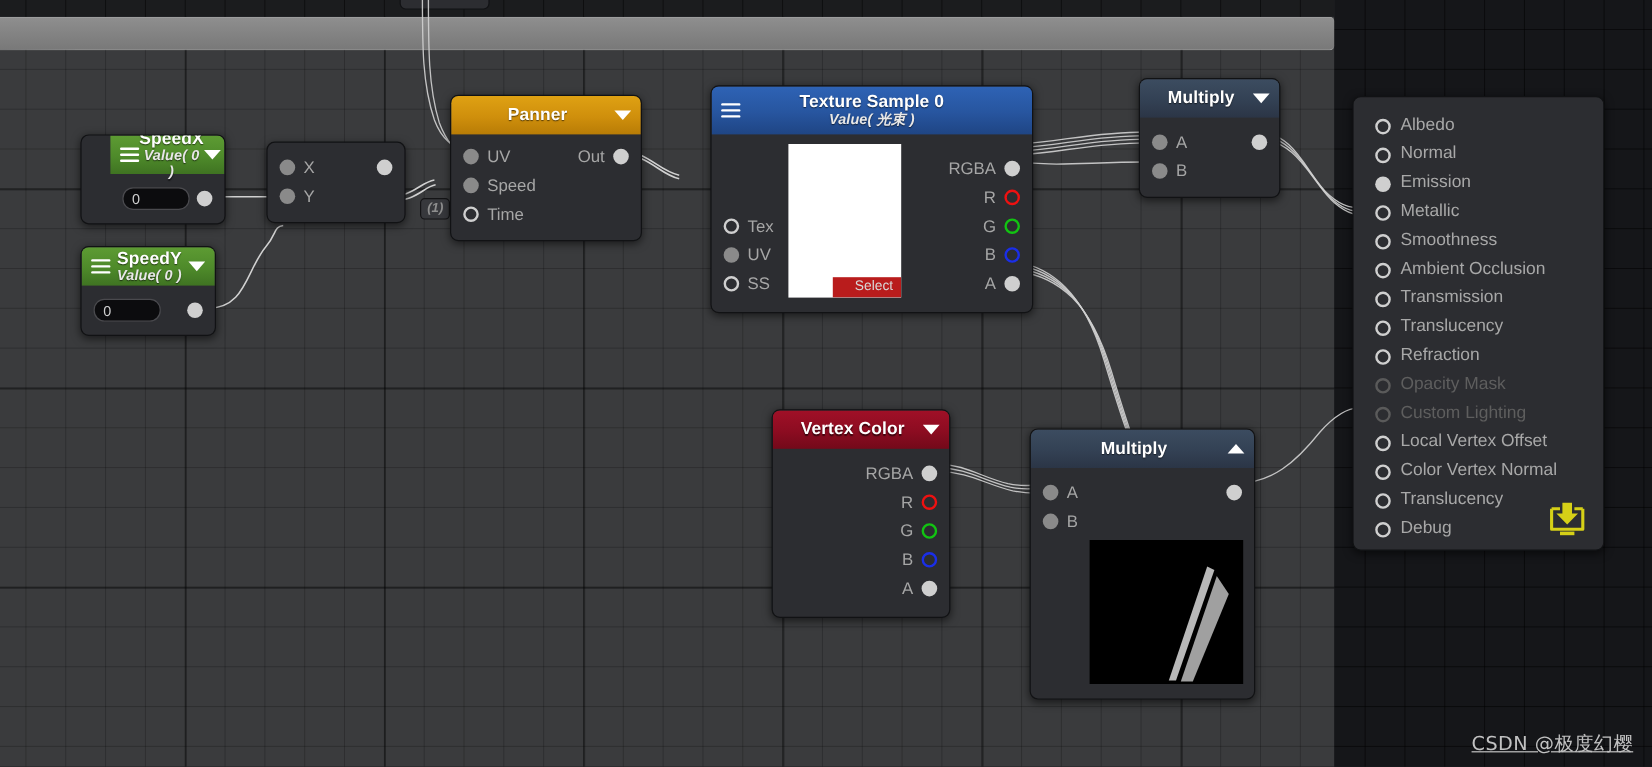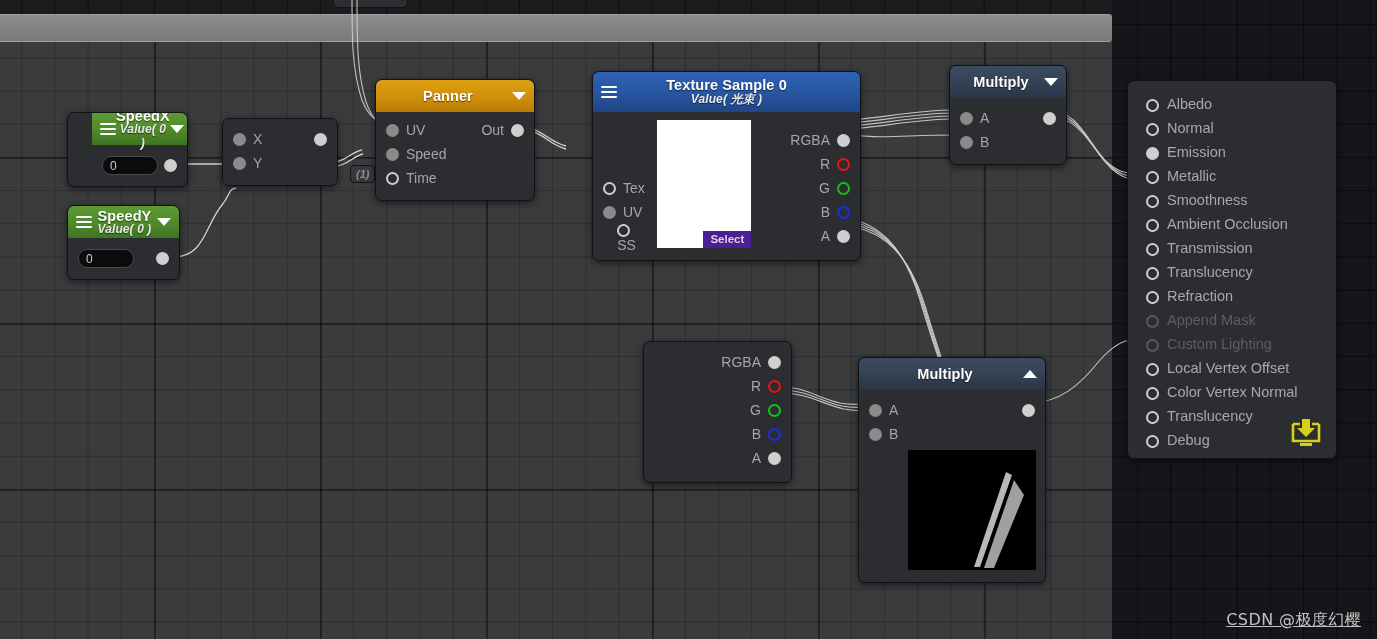--- a/index.html
+++ b/index.html
@@ -173,25 +173,24 @@
     overflow: hidden;
   }
   .preview-black {
     position: relative;
     background: #000000;
     overflow: hidden;
   }
   .select-btn {
     position: absolute;
     right: 0; bottom: 0;
-    background: #4c1d95;
+    background: #b91c1c;
     color: #d8d8d8;
     font-size: 11.5px;
-    padding: 2px 7px 3px 7px;
-    font-weight: bold;
+    padding: 2px 7px 3px 18px;
   }
 
   
   .master-row {
     display: flex; align-items: flex-end;
     height: 24px;
     padding: 0 0 0 10px;
     font-size: 14.5px;
     color: #a8a8a8;
   }
@@ -394,21 +393,21 @@
 
       <div style="width:60px;">
         <div class="port-row" style="padding-left:10px;">
           <span class="dot hollow"></span>
           <span class="pl">Tex</span>
         </div>
         <div class="port-row" style="padding-left:10px;">
           <span class="dot filledmid"></span>
           <span class="pl">UV</span>
         </div>
-        <div class="port-row" style="padding-left:10px;flex-direction:column;">
+        <div class="port-row" style="padding-left:10px;">
           <span class="dot hollow"></span>
           <span class="pl">SS</span>
         </div>
       </div>
 
       <div class="preview-white" style="width:128px; height:128px; margin-left:4px;">
         <svg width="128" height="128" style="position:absolute;left:0;top:0;">
           <line x1="95" y1="0" x2="143" y2="128" stroke="#e8e8e8" stroke-width="1"></line>
           <line x1="101" y1="0" x2="149" y2="128" stroke="#ededed" stroke-width="1"></line>
         </svg>
@@ -434,20 +433,24 @@
         </div>
         <div class="port-row right">
           <span class="pr">A</span>
           <span class="dot filled"></span>
         </div>
       </div>
     </div>
   </div>
 
   <div class="node" style="left:643px; top:341px; width:149px;">
+    <div class="node-header hdr-crimson">
+      <span class="hdr-title">Vertex Color</span>
+      <span class="chev down"></span>
+    </div>
     <div class="node-body" style="padding:8px 0 12px 0;">
       <div class="port-row right">
         <span class="pr">RGBA</span>
         <span class="dot filled"></span>
       </div>
       <div class="port-row right">
         <span class="pr">R</span>
         <span class="dot r"></span>
       </div>
       <div class="port-row right">
@@ -545,21 +548,21 @@
           <div class="master-row">
             <span class="dot hollow"></span>
             <span>Translucency</span>
           </div>
           <div class="master-row">
             <span class="dot hollow"></span>
             <span>Refraction</span>
           </div>
           <div class="master-row dim">
             <span class="dot hollow-dim"></span>
-            <span>Append Mask</span>
+            <span>Opacity Mask</span>
           </div>
           <div class="master-row dim">
             <span class="dot hollow-dim"></span>
             <span>Custom Lighting</span>
           </div>
           <div class="master-row">
             <span class="dot hollow"></span>
             <span>Local Vertex Offset</span>
           </div>
           <div class="master-row">

